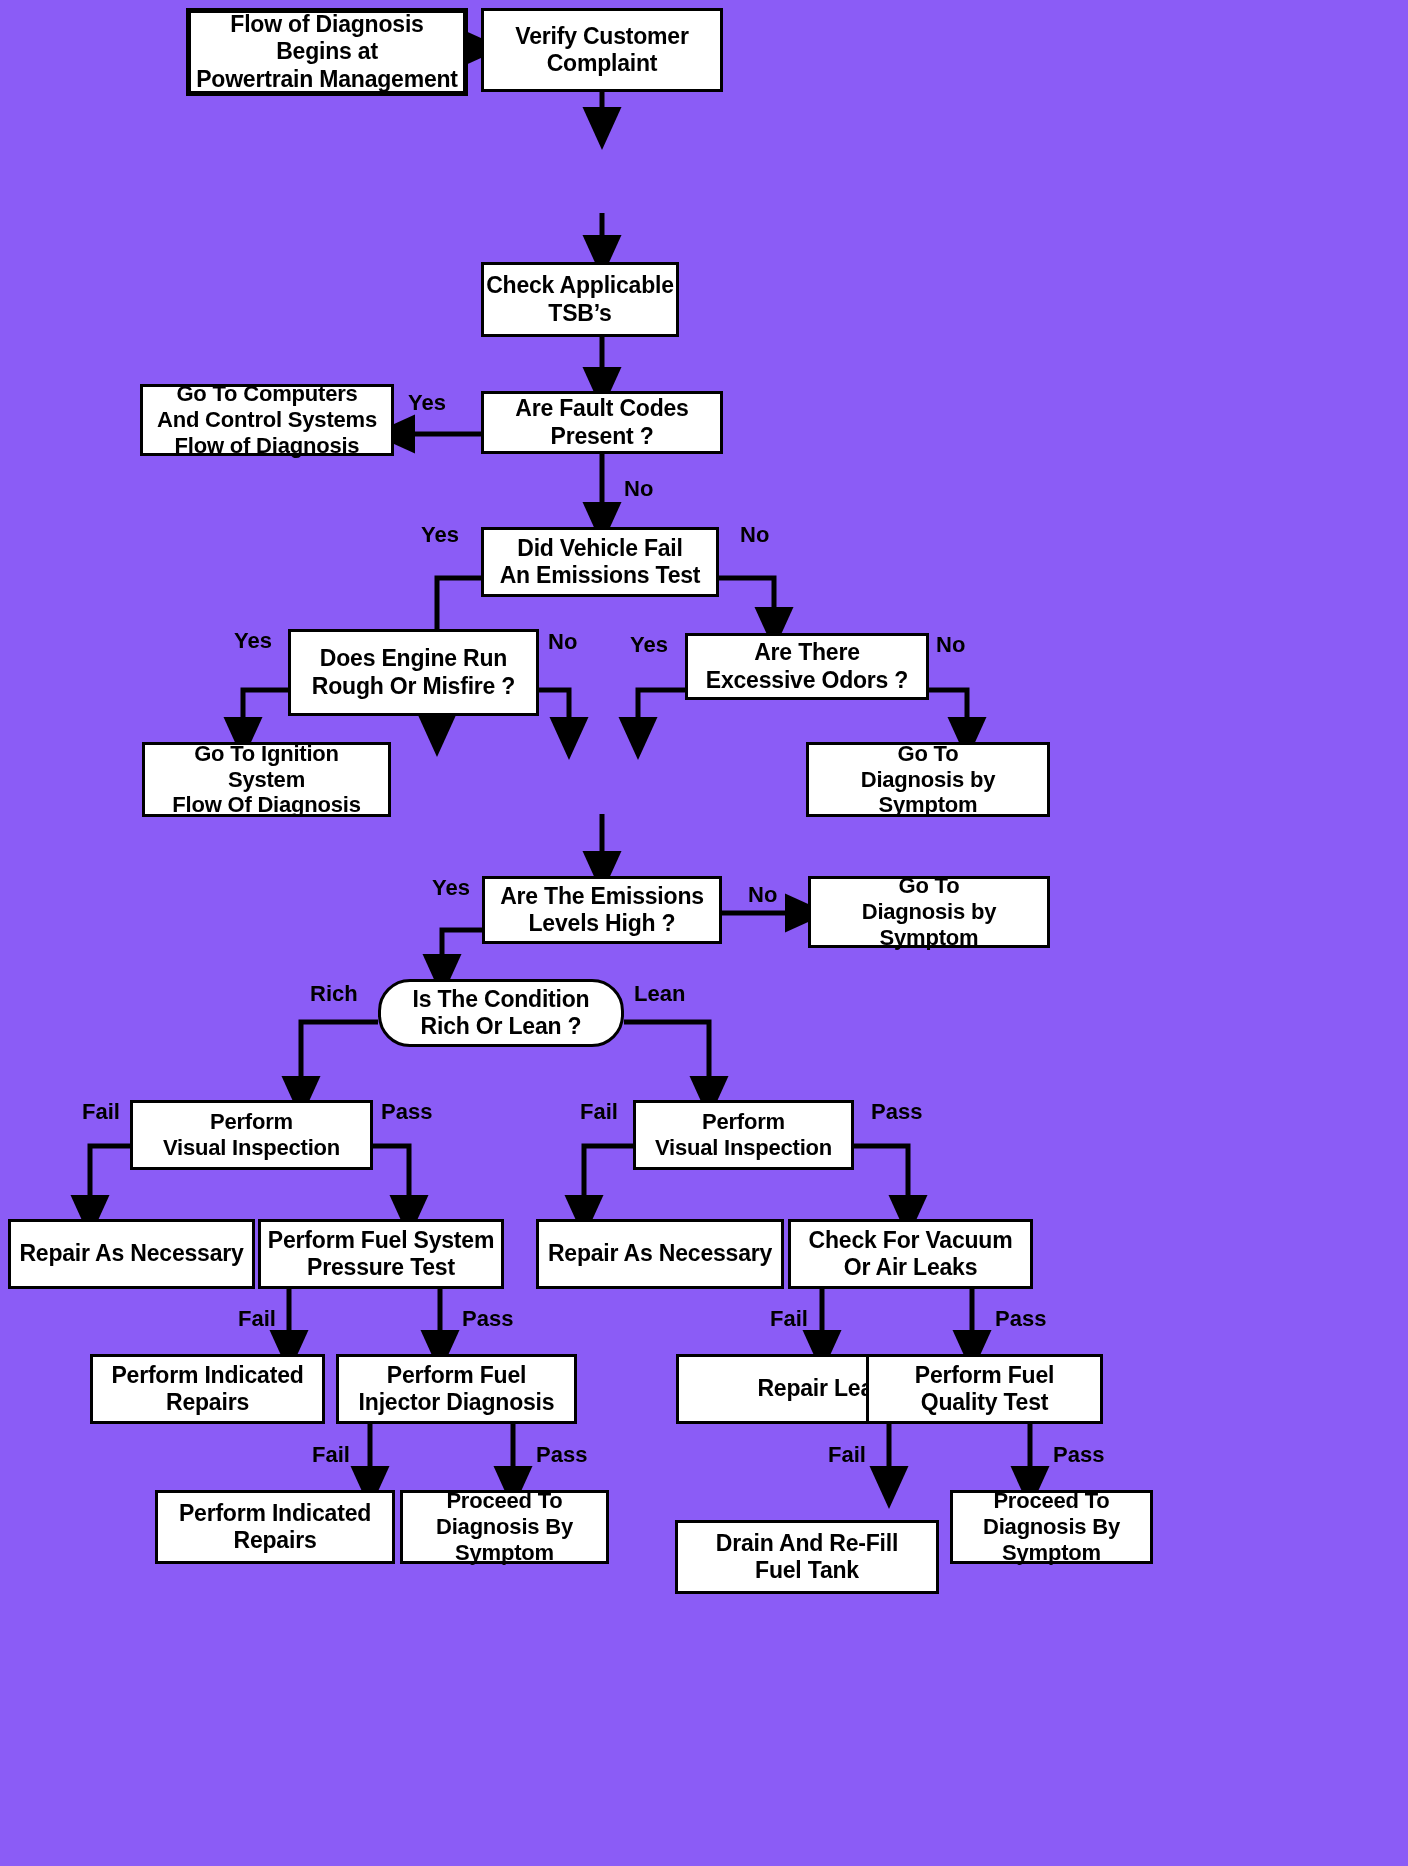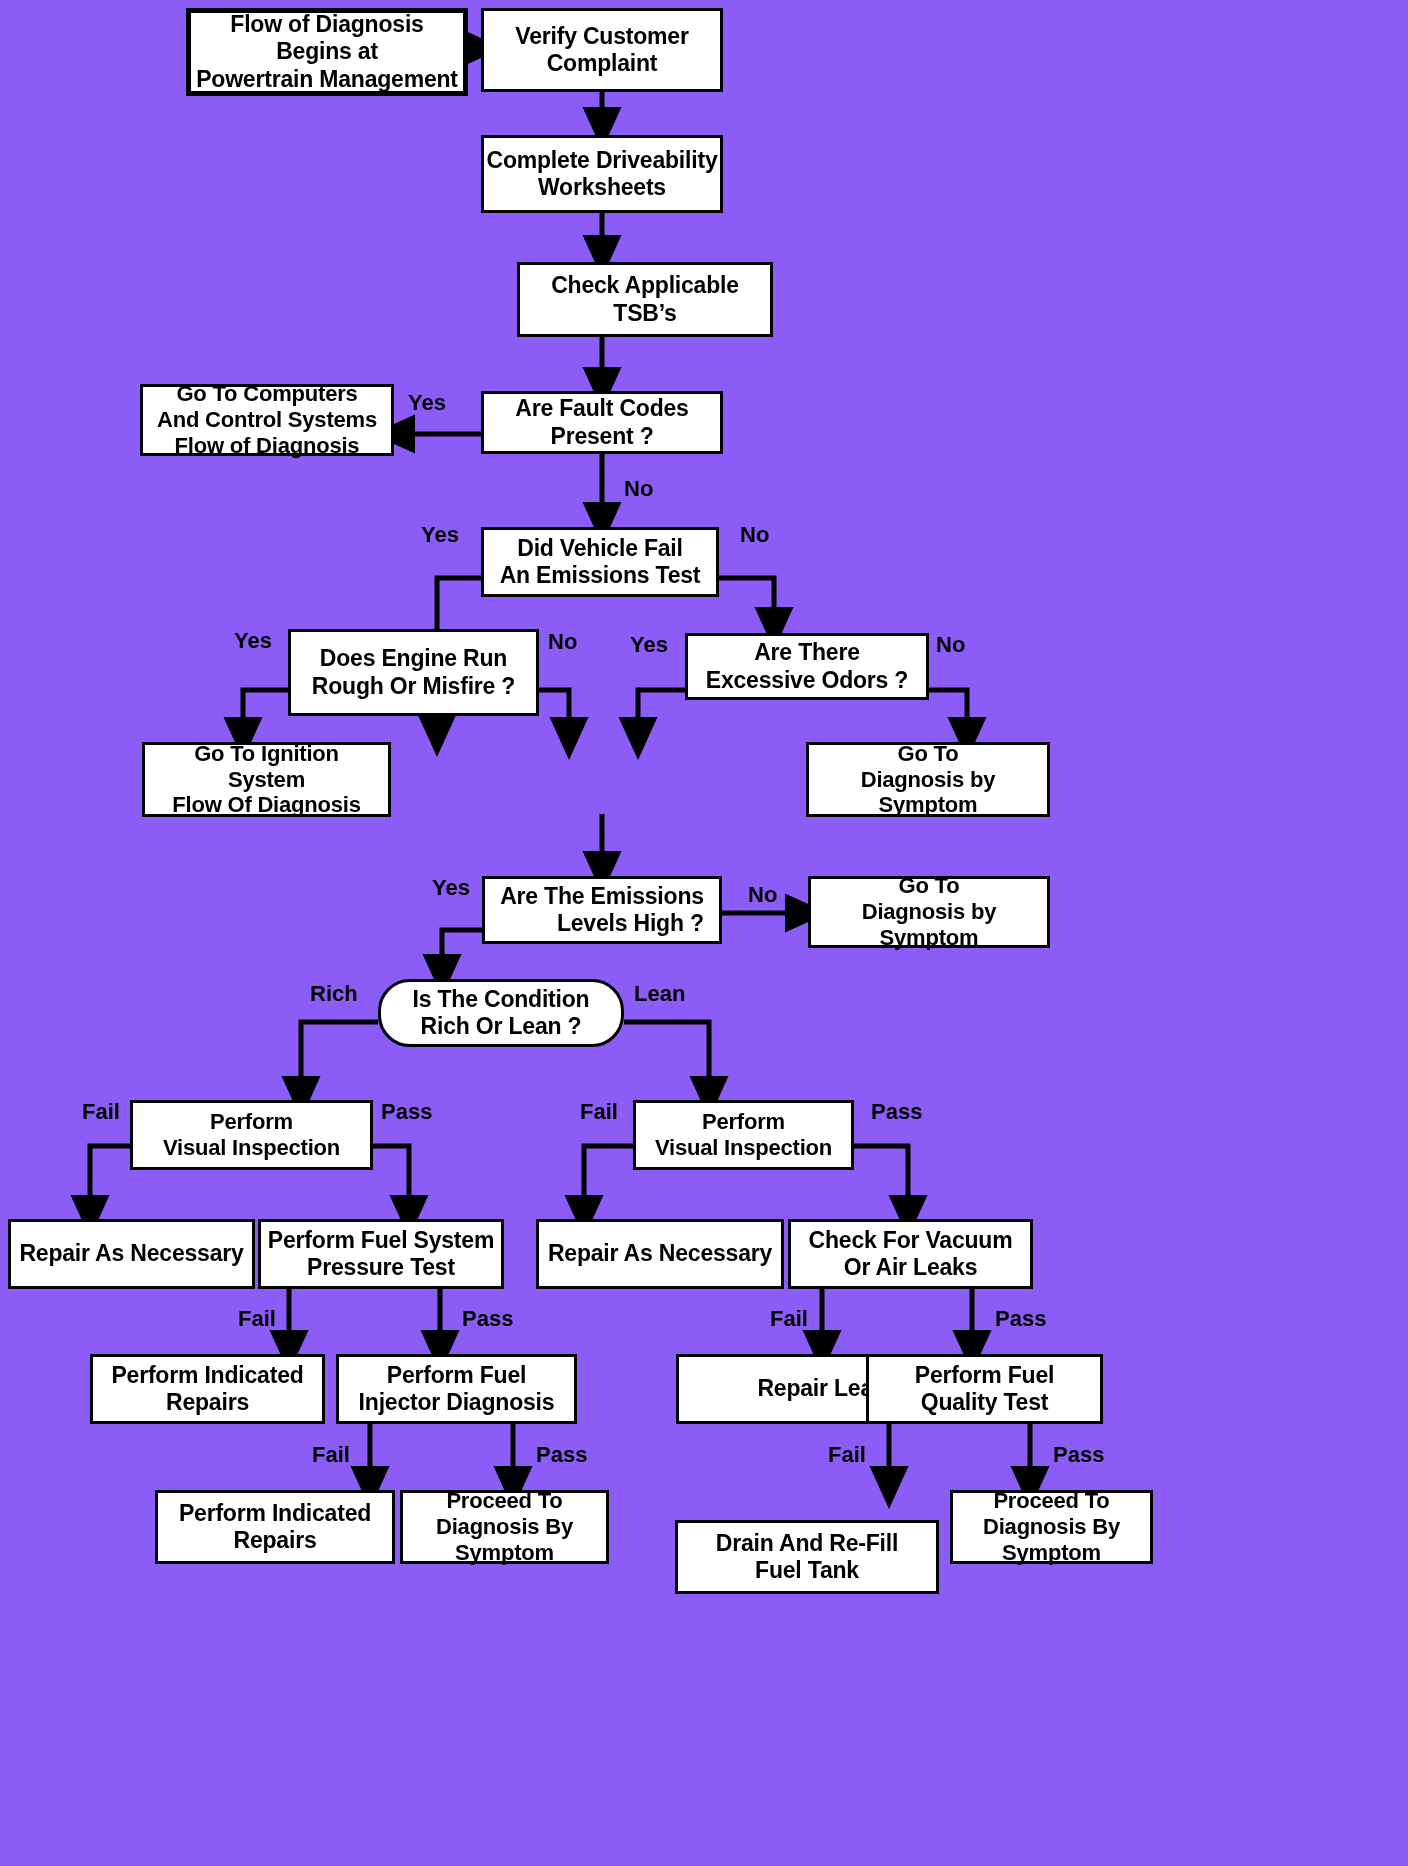--- a/index.html
+++ b/index.html
@@ -127,24 +127,22 @@
     </g>
   </svg>
 
   <div class="node strong s22" style="left:186px; top:8px; width:282px; height:88px;">Flow of Diagnosis
 Begins at
 Powertrain Management</div>
 
   <div class="node s22" style="left:481px; top:8px; width:242px; height:84px;">Verify Customer
 Complaint</div>
 
-  <div class="node s22" style="left:481px; top:135px; width:242px; height:78px;">Complete Driveability
-Worksheets</div>
-
-  <div class="node s22" style="left:481px; top:262px; width:256px; height:75px;margin-left:36px;">Check Applicable
+
+  <div class="node s22" style="left:481px; top:262px; width:198px; height:75px;">Check Applicable
 TSB’s</div>
 
   <div class="node s21" style="left:140px; top:384px; width:254px; height:72px;">Go To Computers
 And Control Systems
 Flow of Diagnosis</div>
 
   <div class="node s22" style="left:481px; top:391px; width:242px; height:63px;">Are Fault Codes
 Present ?</div>
 
   <div class="node s22" style="left:481px; top:527px; width:238px; height:70px;">Did Vehicle Fail
@@ -158,21 +156,21 @@
 Flow Of Diagnosis</div>
 
   <div class="node s22" style="left:685px; top:633px; width:244px; height:67px;">Are There
 Excessive Odors ?</div>
 
 
   <div class="node s21" style="left:806px; top:742px; width:244px; height:75px;">Go To
 Diagnosis by
 Symptom</div>
 
-  <div class="node s22" style="left:482px; top:876px; width:240px; height:68px;text-align:right;">Are The Emissions
+  <div class="node s22" style="left:482px; top:876px; width:240px; height:68px;">Are The Emissions
 Levels High ?</div>
 
   <div class="node s21" style="left:808px; top:876px; width:242px; height:72px;">Go To
 Diagnosis by
 Symptom</div>
 
   <div class="node s22" style="left:378px; top:979px; width:246px; height:68px;border-radius:32px;">Is The Condition
 Rich Or Lean ?</div>
 
   <div class="node s21" style="left:130px; top:1100px; width:243px; height:70px;">Perform

